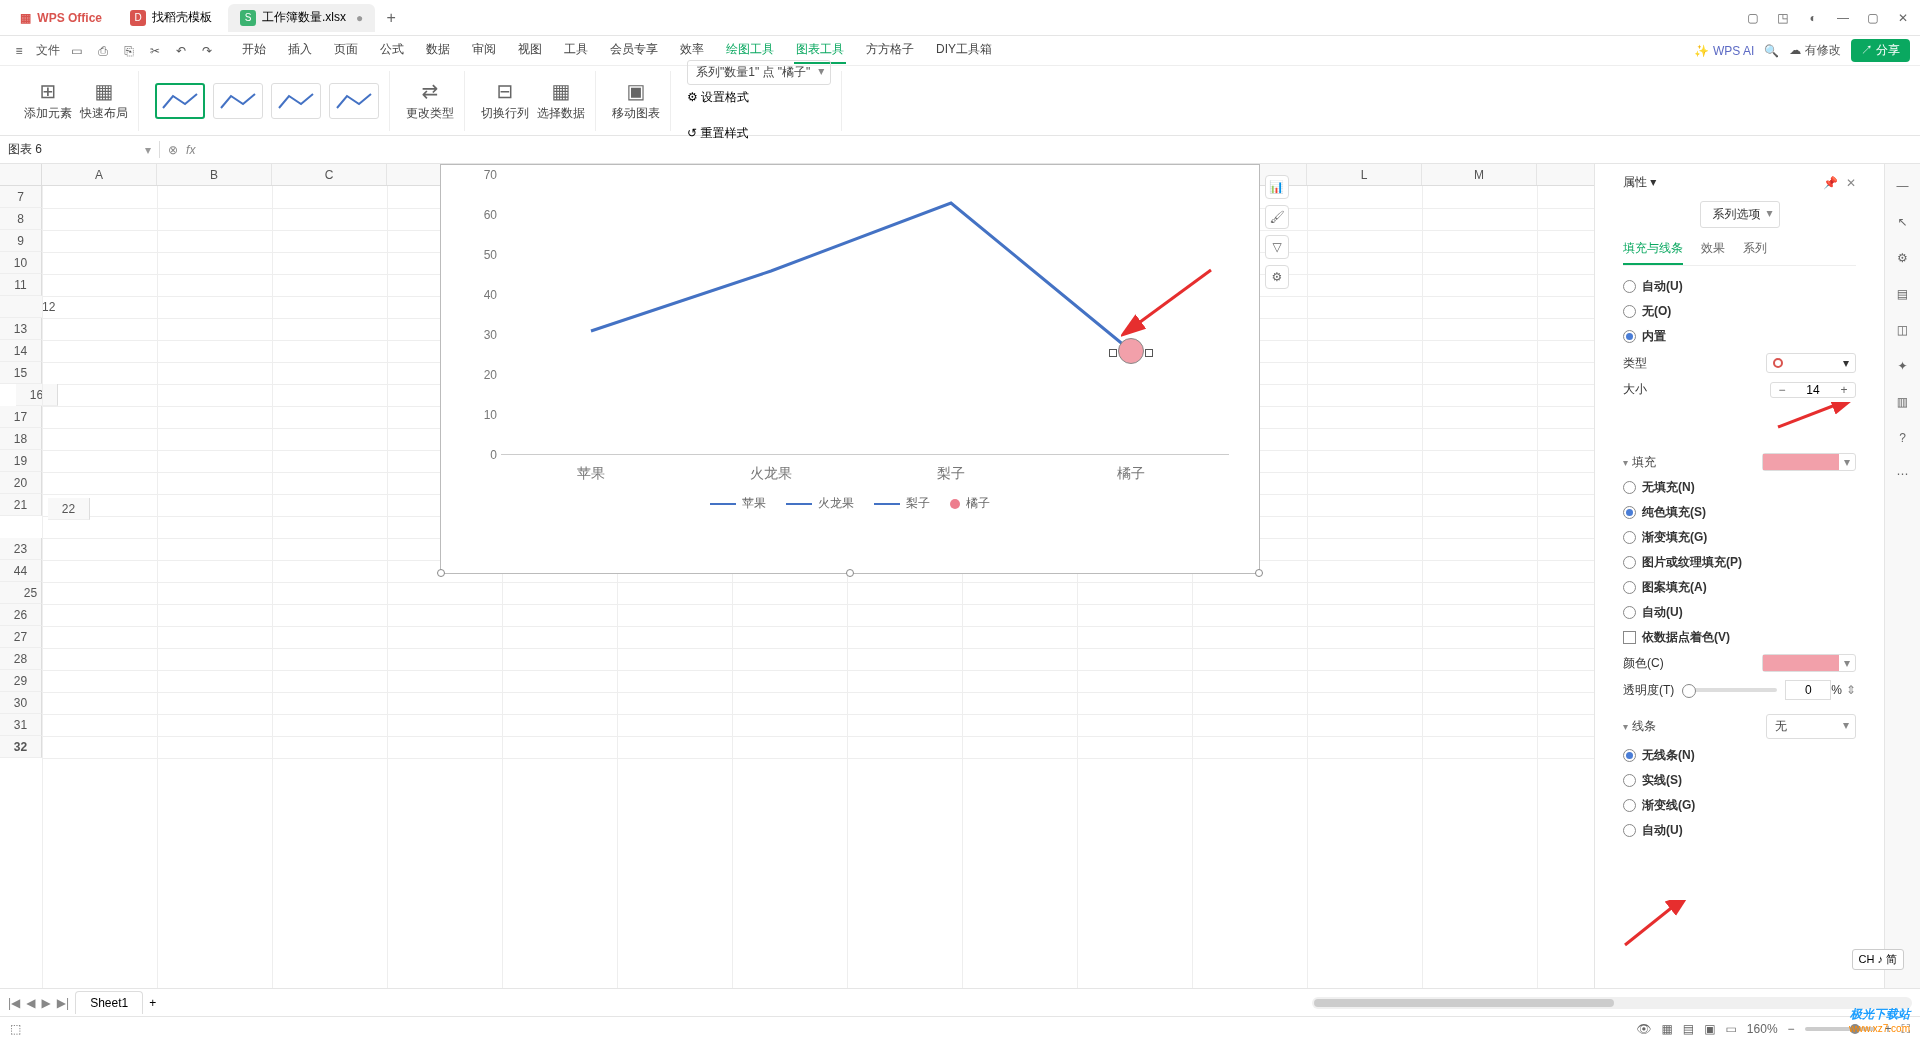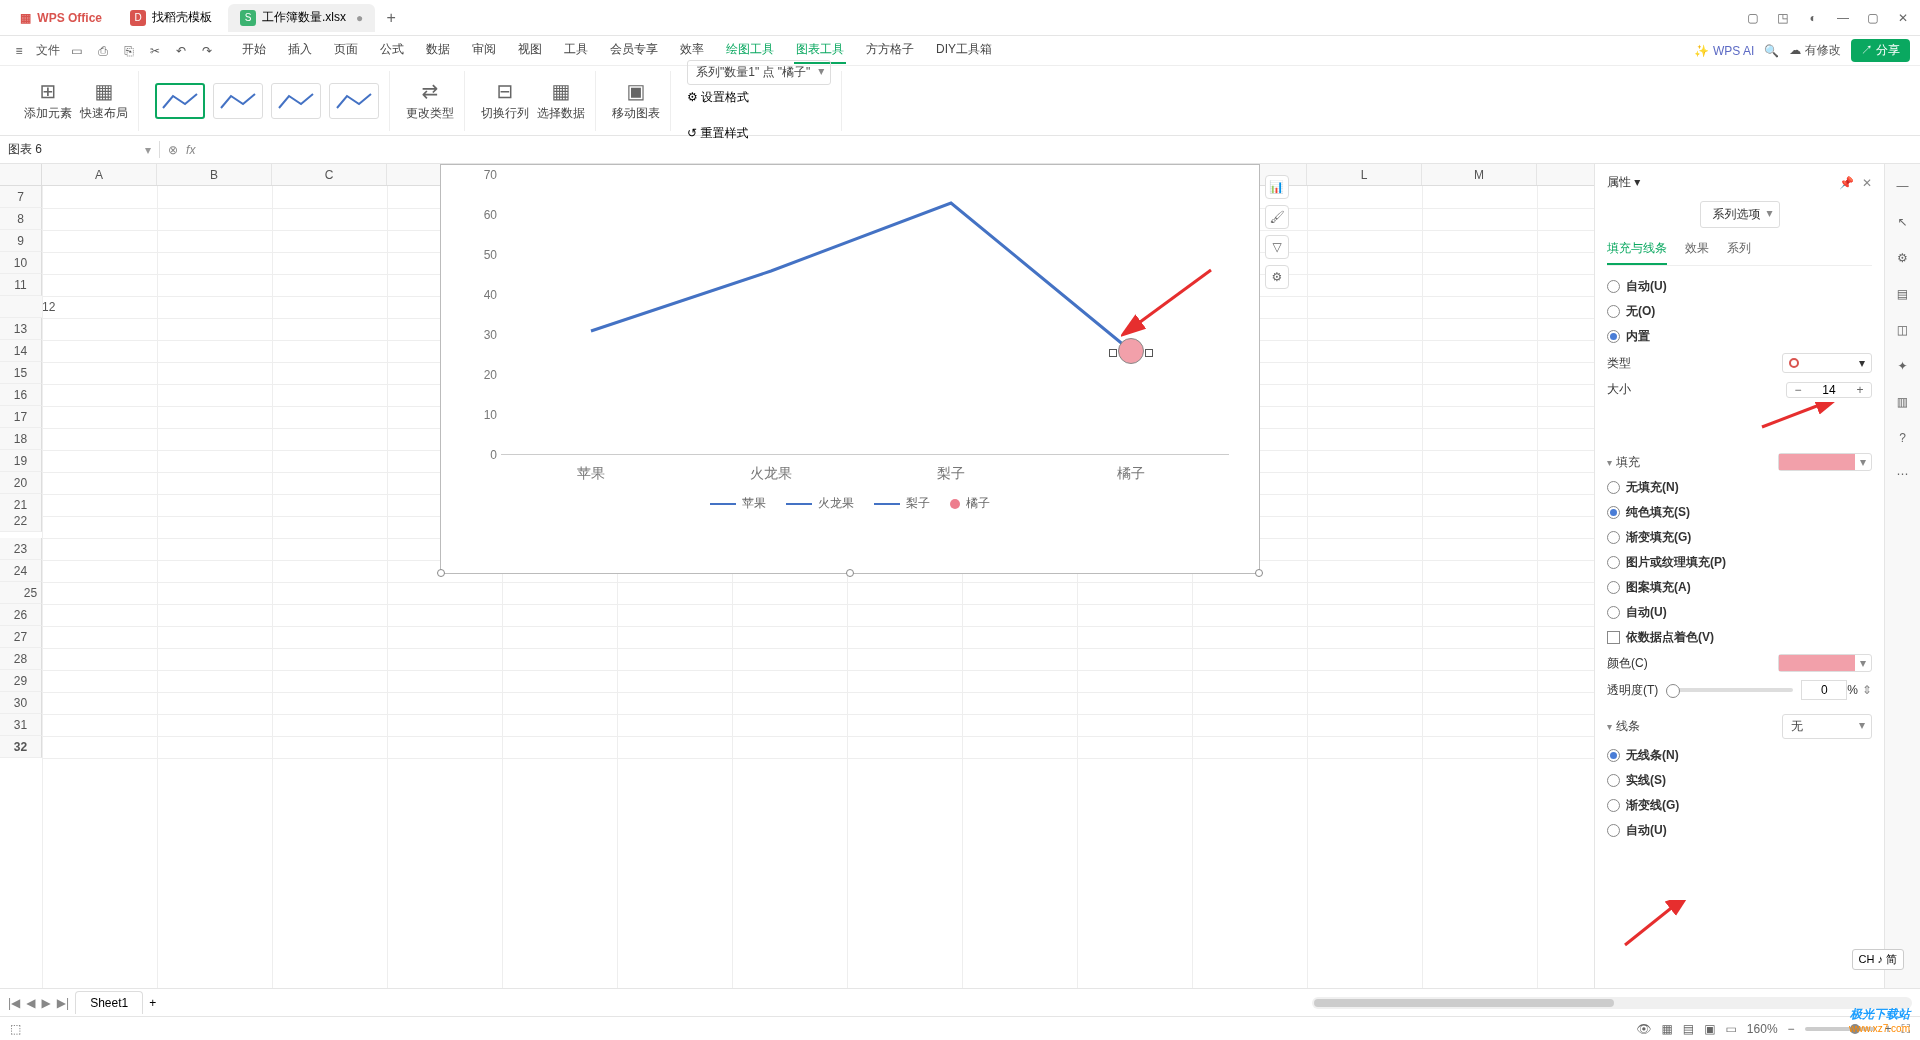--- a/index.html
+++ b/index.html
@@ -77,21 +77,21 @@
 .marker-sel::after { right: -10px; top: 10px; }
 
 
 .arrow-red { position: absolute; pointer-events: none; }
 
 
 .side-rail { width: 36px; background: #f8f8f8; border-left: 1px solid #e5e5e5; display: flex; flex-direction: column; align-items: center; gap: 16px; padding-top: 12px; color: #666; }
 .side-rail span { width: 20px; height: 20px; display: flex; align-items: center; justify-content: center; }
 
 
-.props { width: 290px; background: #fff; border-left: 1px solid #e5e5e5; padding: 10px 12px; overflow-y: auto; color: #333; }
+.props { width: 290px; background: #fff; border-left: 1px solid #e5e5e5; padding: 10px 28px; overflow-y: auto; color: #333; }
 .props-header { display: flex; justify-content: space-between; align-items: center; margin-bottom: 10px; }
 .props-pin { display: flex; gap: 8px; color: #888; }
 .series-dd { border: 1px solid #ddd; padding: 4px 18px 4px 12px; border-radius: 3px; display: inline-block; margin-bottom: 12px; position: relative; }
 .series-dd::after { content: "▾"; position: absolute; right: 6px; color: #888; }
 .prop-tabs { display: flex; gap: 18px; border-bottom: 1px solid #eee; margin-bottom: 12px; }
 .prop-tab { padding-bottom: 6px; color: #666; }
 .prop-tab.active { color: #0aa860; border-bottom: 2px solid #0aa860; }
 .radio-row, .check-row { display: flex; align-items: center; gap: 6px; margin: 8px 0; font-weight: bold; }
 .radio { width: 13px; height: 13px; border: 1px solid #888; border-radius: 50%; display: inline-flex; align-items: center; justify-content: center; }
 .radio.checked::after { content: ""; width: 7px; height: 7px; background: #4a7dd6; border-radius: 50%; }
@@ -300,37 +300,37 @@
         <div class="row-h" style="top: 88px;">11</div>
         <div class="grid-line-h" style="top: 110px;"></div>
         <div class="row-h" style="top: 110px; padding-left: 42px;">12</div>
         <div class="grid-line-h" style="top: 132px;"></div>
         <div class="row-h" style="top: 132px;">13</div>
         <div class="grid-line-h" style="top: 154px;"></div>
         <div class="row-h" style="top: 154px;">14</div>
         <div class="grid-line-h" style="top: 176px;"></div>
         <div class="row-h" style="top: 176px;">15</div>
         <div class="grid-line-h" style="top: 198px;"></div>
-        <div class="row-h" style="top: 198px;">16</div>
+        <div class="row-h" style="top: 198px; margin-left: 16px;">16</div>
         <div class="grid-line-h" style="top: 220px;"></div>
         <div class="row-h" style="top: 220px;">17</div>
         <div class="grid-line-h" style="top: 242px;"></div>
         <div class="row-h" style="top: 242px;">18</div>
         <div class="grid-line-h" style="top: 264px;"></div>
         <div class="row-h" style="top: 264px;">19</div>
         <div class="grid-line-h" style="top: 286px;"></div>
         <div class="row-h" style="top: 286px;">20</div>
         <div class="grid-line-h" style="top: 308px;"></div>
         <div class="row-h" style="top: 308px;">21</div>
         <div class="grid-line-h" style="top: 330px;"></div>
-        <div class="row-h" style="top: 324px;">22</div>
+        <div class="row-h" style="top: 312px; margin-left: 48px;">22</div>
         <div class="grid-line-h" style="top: 352px;"></div>
         <div class="row-h" style="top: 352px;">23</div>
         <div class="grid-line-h" style="top: 374px;"></div>
-        <div class="row-h" style="top: 374px;">24</div>
+        <div class="row-h" style="top: 374px;">44</div>
         <div class="grid-line-h" style="top: 396px;"></div>
         <div class="row-h" style="top: 396px; padding-left: 20px;">25</div>
         <div class="grid-line-h" style="top: 418px;"></div>
         <div class="row-h" style="top: 418px;">26</div>
         <div class="grid-line-h" style="top: 440px;"></div>
         <div class="row-h" style="top: 440px;">27</div>
         <div class="grid-line-h" style="top: 462px;"></div>
         <div class="row-h" style="top: 462px;">28</div>
         <div class="grid-line-h" style="top: 484px;"></div>
         <div class="row-h" style="top: 484px;">29</div>

